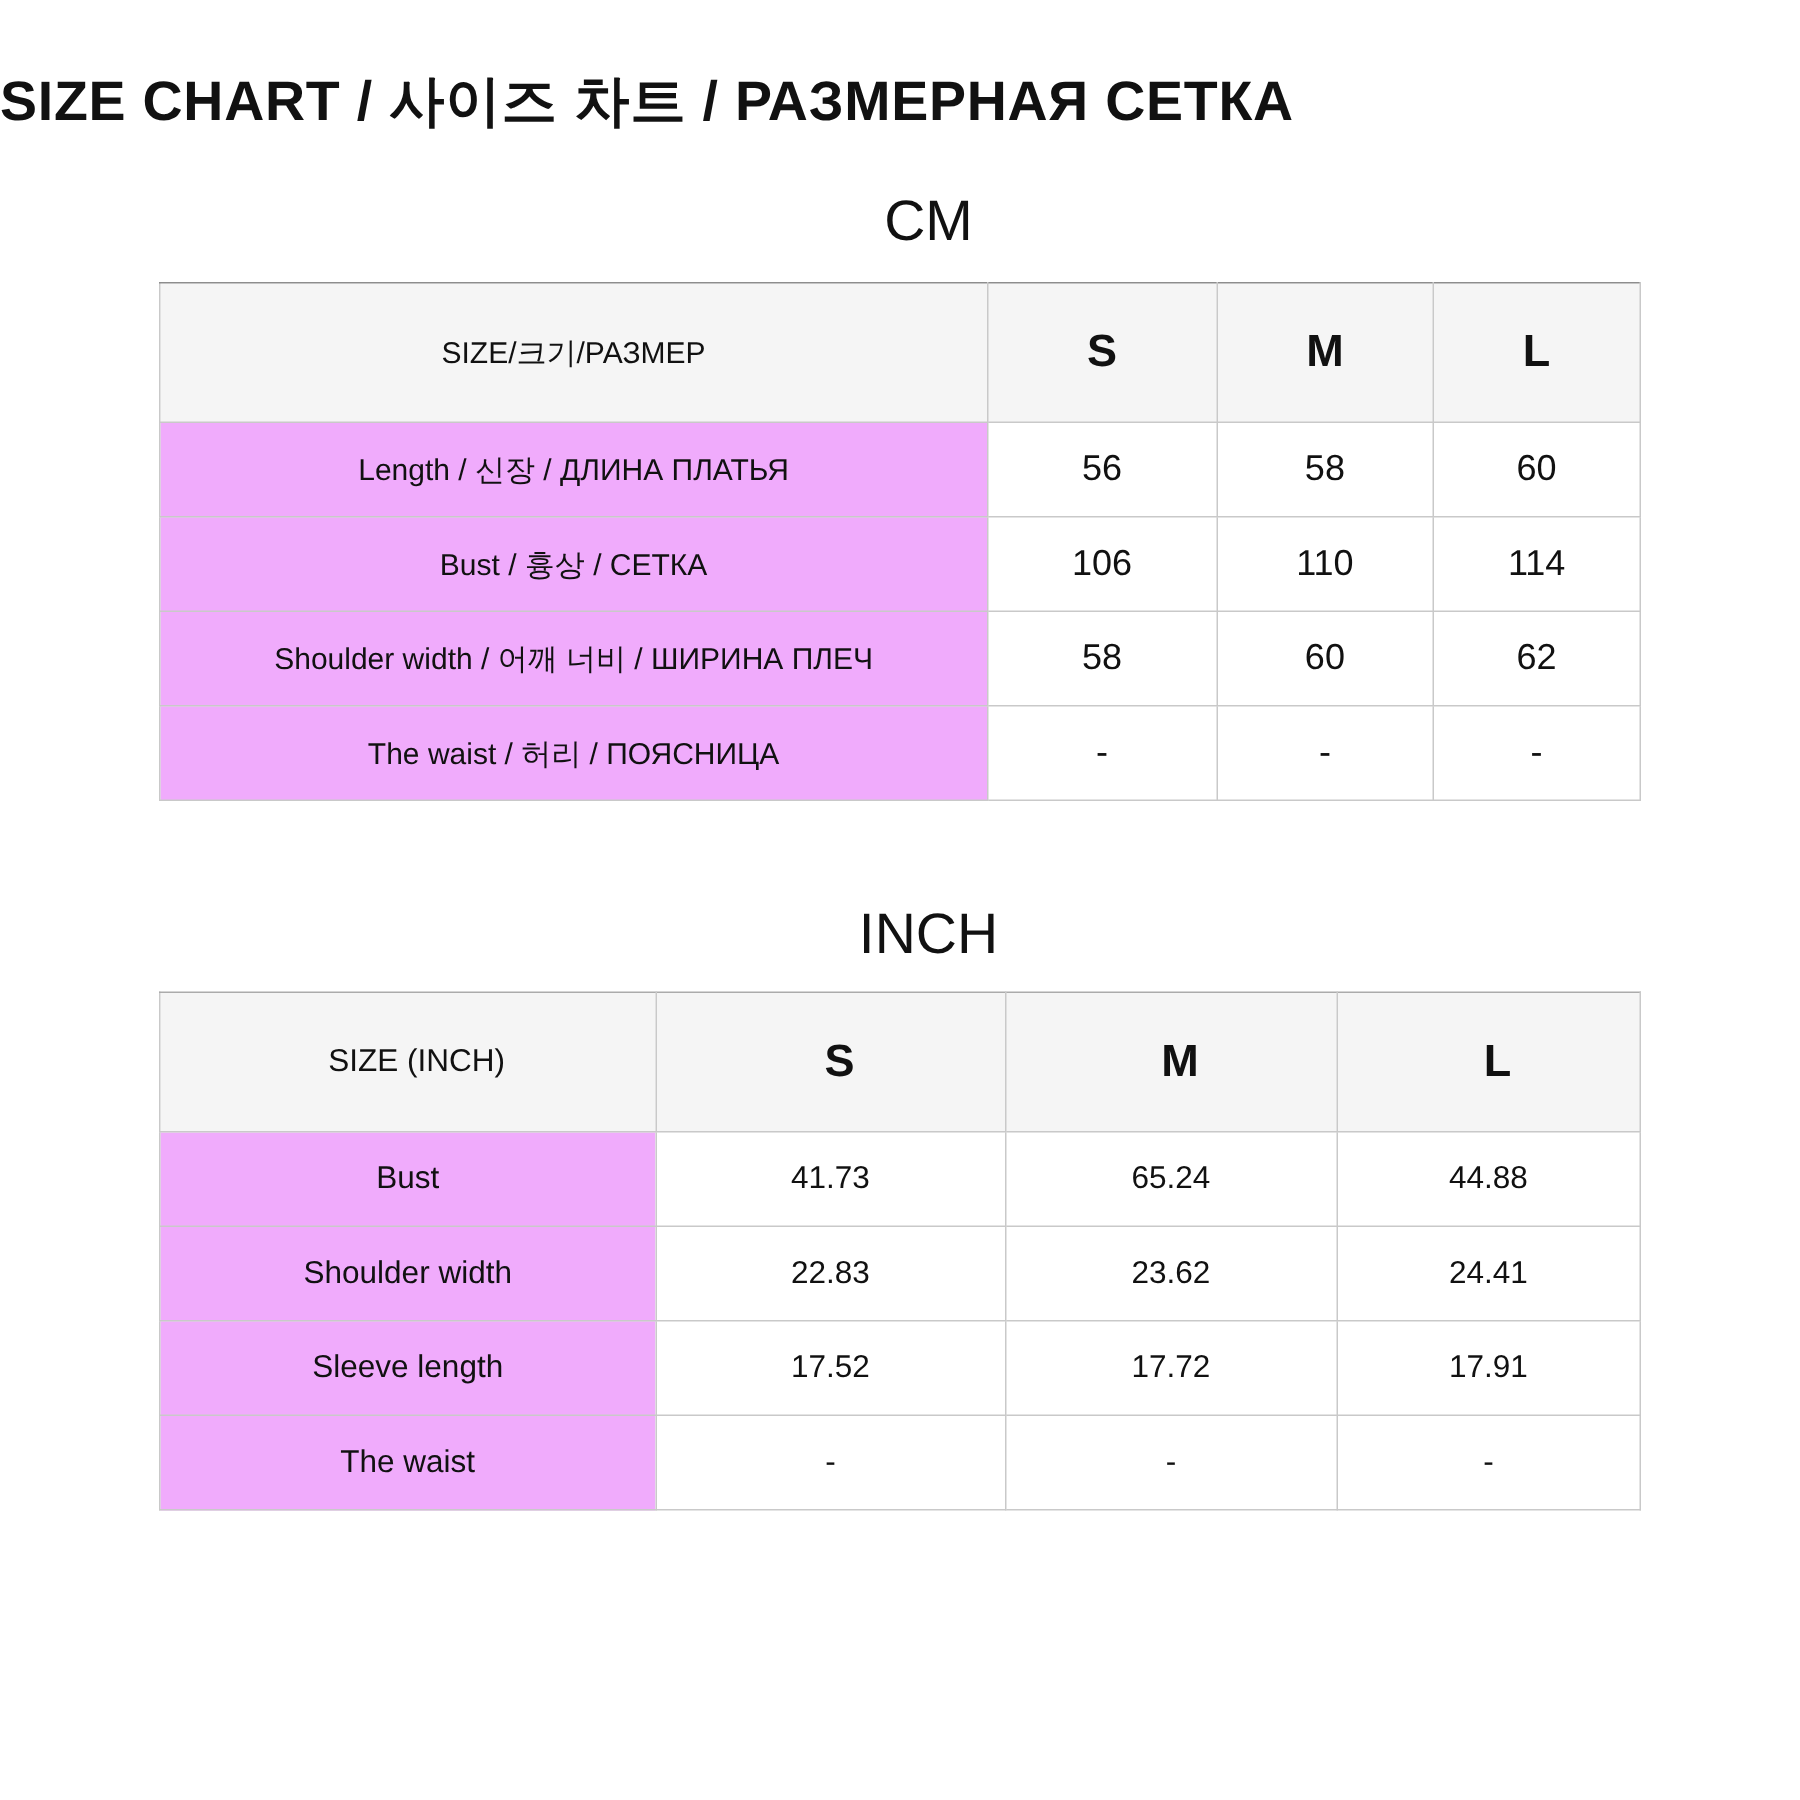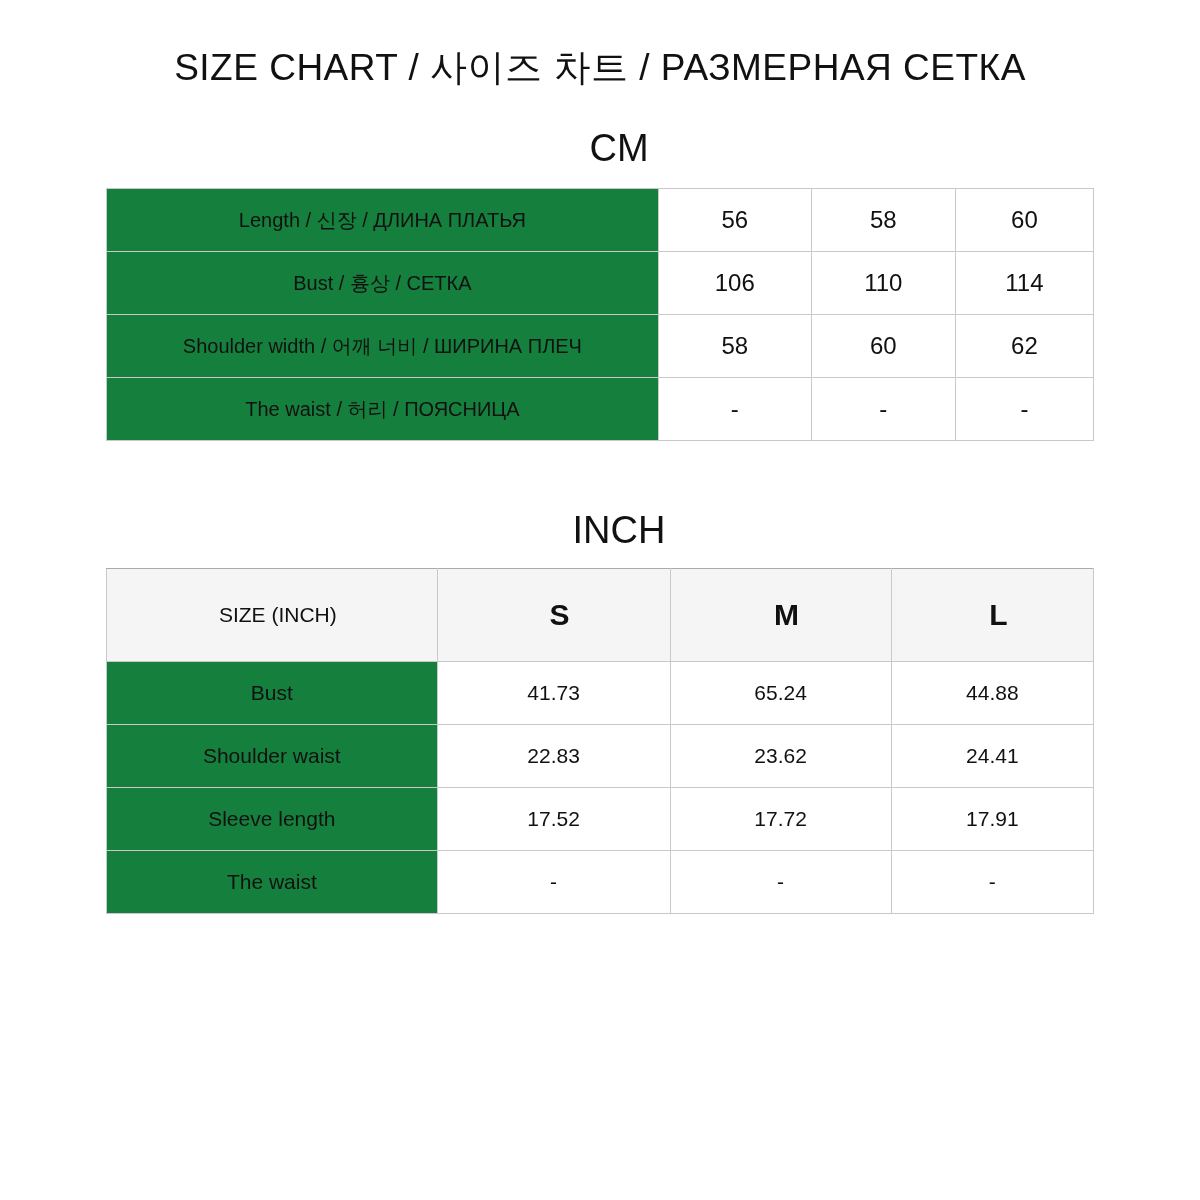--- a/index.html
+++ b/index.html
@@ -13,23 +13,22 @@
     -webkit-font-smoothing: antialiased;
   }
   .page {
     width: 1200px;
     height: 1200px;
     padding-top: 46px;
     box-sizing: border-box;
     overflow: hidden;
   }
   .page-title {
-    text-align: center;
     font-size: 37px;
-    font-weight: 400;
+    font-weight: 700;
     line-height: 44px;
     letter-spacing: 0.5px;
     margin: 0;
   }
   .section-heading {
     text-align: center;
     font-size: 38px;
     font-weight: 400;
     line-height: 44px;
     margin: 0;
@@ -50,21 +49,21 @@
     vertical-align: middle;
     padding: 0 4px;
     box-sizing: border-box;
   }
   table.size-table { border-top: 1px solid #8d8d8d; }
   table.size-table tr.header-row td { border-top: 1px solid #8d8d8d; }
   table.inch-table, table.inch-table tr.header-row td { border-top-color: #ababab; padding-left: 16px; }
 
   tr.header-row td { height: 93px; background: #f5f5f5; }
   tr.data-row td   { height: 63px; background: #ffffff; }
-  tr.data-row td.row-label-cell { background: #15803d; }
+  tr.data-row td.row-label-cell { background: #f0abfc; }
 
   .cm-table .header-label   { font-size: 28px; font-weight: 400; }
   .inch-table .header-label { font-size: 27px; font-weight: 400; }
   td.size-letter { font-size: 30px; font-weight: 700; }
 
   .cm-table td.row-label-cell   { font-size: 20px; }
   .cm-table td.value-cell       { font-size: 24px; margin-left: 44px; }
   .inch-table td.row-label-cell { font-size: 21px; }
   .inch-table td.value-cell     { font-size: 21px; }
 </style>
@@ -78,20 +77,26 @@
   <h2 class="section-heading heading-cm">CM</h2>
 
   <table class="size-table cm-table">
     <colgroup>
       <col style="width:55.9%">
         <col style="width:15.5%">
         <col style="width:14.6%">
         <col style="width:14.0%">
     </colgroup>
     <tbody>
+      <tr class="header-row">
+        <td class="header-label row-label-cell">SIZE/크기/РАЗМЕР</td>
+        <td class="size-letter">S</td>
+        <td class="size-letter">M</td>
+        <td class="size-letter">L</td>
+      </tr>
       <tr class="data-row">
         <td class="row-label-cell">Length / 신장 / ДЛИНА ПЛАТЬЯ</td>
         <td class="value-cell">56</td>
         <td class="value-cell">58</td>
         <td class="value-cell">60</td>
       </tr>
       <tr class="data-row">
         <td class="row-label-cell">Bust / 흉상 / СЕТКА</td>
         <td class="value-cell">106</td>
         <td class="value-cell">110</td>
@@ -128,21 +133,21 @@
         <td class="size-letter">M</td>
         <td class="size-letter">L</td>
       </tr>
       <tr class="data-row">
         <td class="row-label-cell">Bust</td>
         <td class="value-cell">41.73</td>
         <td class="value-cell">65.24</td>
         <td class="value-cell">44.88</td>
       </tr>
       <tr class="data-row">
-        <td class="row-label-cell">Shoulder waist</td>
+        <td class="row-label-cell">Shoulder width</td>
         <td class="value-cell">22.83</td>
         <td class="value-cell">23.62</td>
         <td class="value-cell">24.41</td>
       </tr>
       <tr class="data-row">
         <td class="row-label-cell">Sleeve length</td>
         <td class="value-cell">17.52</td>
         <td class="value-cell">17.72</td>
         <td class="value-cell">17.91</td>
       </tr>

